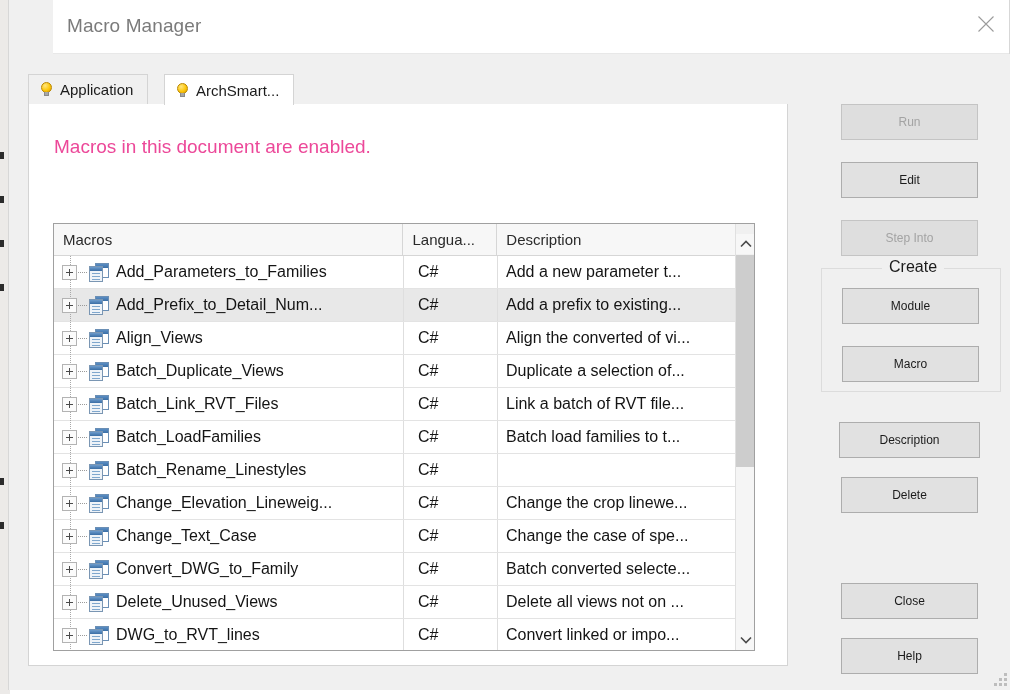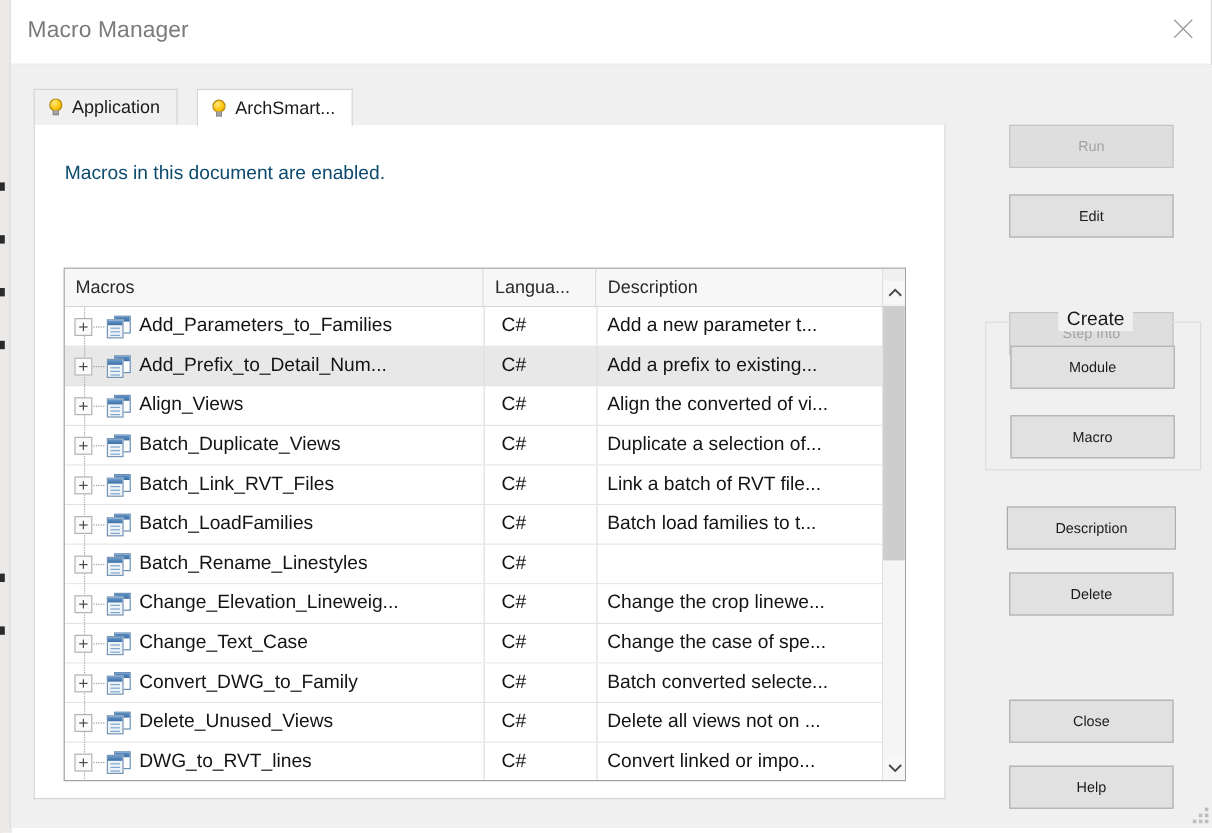--- a/index.html
+++ b/index.html
@@ -32,20 +32,21 @@
     border: 1px solid #d7d7d7;
     border-top: none;
   }
 
   
   #titlebar {
     position: relative;
     height: 54px;
     background: #ffffff;
     border-bottom: 1px solid #e8e8e8;
+    margin-left: 44px;
   }
   #window-title {
     position: absolute; left: 14px; top: 15px;
     font-size: 19px; color: #7b7b7b; letter-spacing: .1px;
     white-space: nowrap;
   }
   #close-button {
     position: absolute; right: 0px; top: 0px;
     width: 46px; height: 48px;
     display: flex; align-items: center; justify-content: center;
@@ -101,21 +102,21 @@
   
   #content-panel {
     position: absolute; left: 19px; top: 50px;
     width: 760px; height: 562px;
     background: #ffffff;
     border: 1px solid #d4d4d4;
     border-top: none;
   }
   #enabled-note {
     position: absolute; left: 25px; top: 32px;
-    font-size: 16px; color: #0c4a6e; text-align: center;
+    font-size: 19px; color: #ec4899; text-align: center;
   }
 
   
   #listview {
     position: absolute; left: 24px; top: 119px;
     width: 702px; height: 428px;
     border: 1px solid #a0a0a0;
     background: #ffffff;
     overflow: hidden;
   }
@@ -239,21 +240,21 @@
     background: #e1e1e1;
     border: 1px solid #adadad;
     font-size: 12px; color: #1b1b1b;
     display: flex; align-items: center; justify-content: center;
     cursor: default;
   }
   .btn.disabled { color: #a3a3a3; border-color: #c4c4c4; background: #dedede; }
 
   #btn-run       { top: 50px; }
   #btn-edit      { top: 108px; }
-  #btn-stepinto  { top: 166px; margin-top: 40px; }
+  #btn-stepinto  { top: 166px; }
   #btn-description { top: 368px; left: 18px; width: 141px; }
   #btn-delete    { top: 423px; }
   #btn-close     { top: 529px; }
   #btn-help      { top: 584px; }
 
   #create-group {
     position: absolute; left: 0px; top: 214px;
     width: 180px; height: 124px;
     border: 1px solid #dcdcdc;
   }

